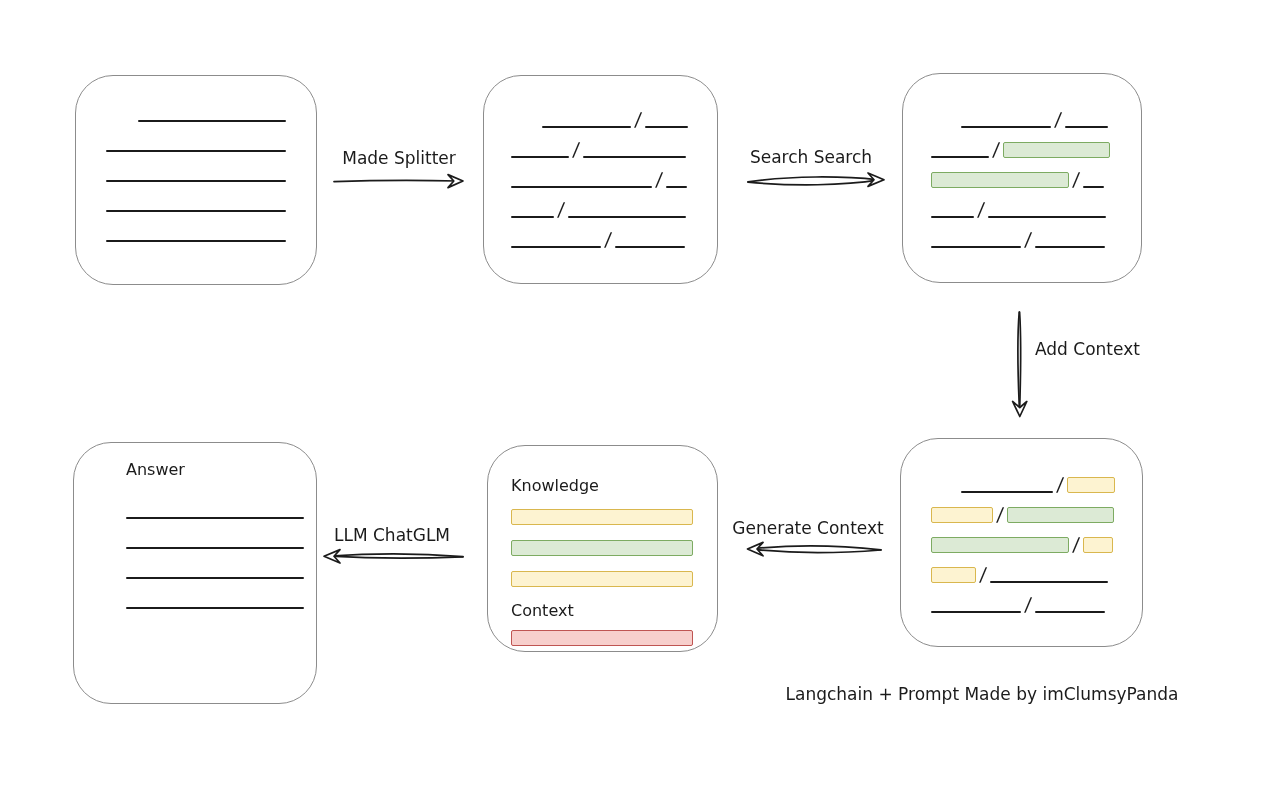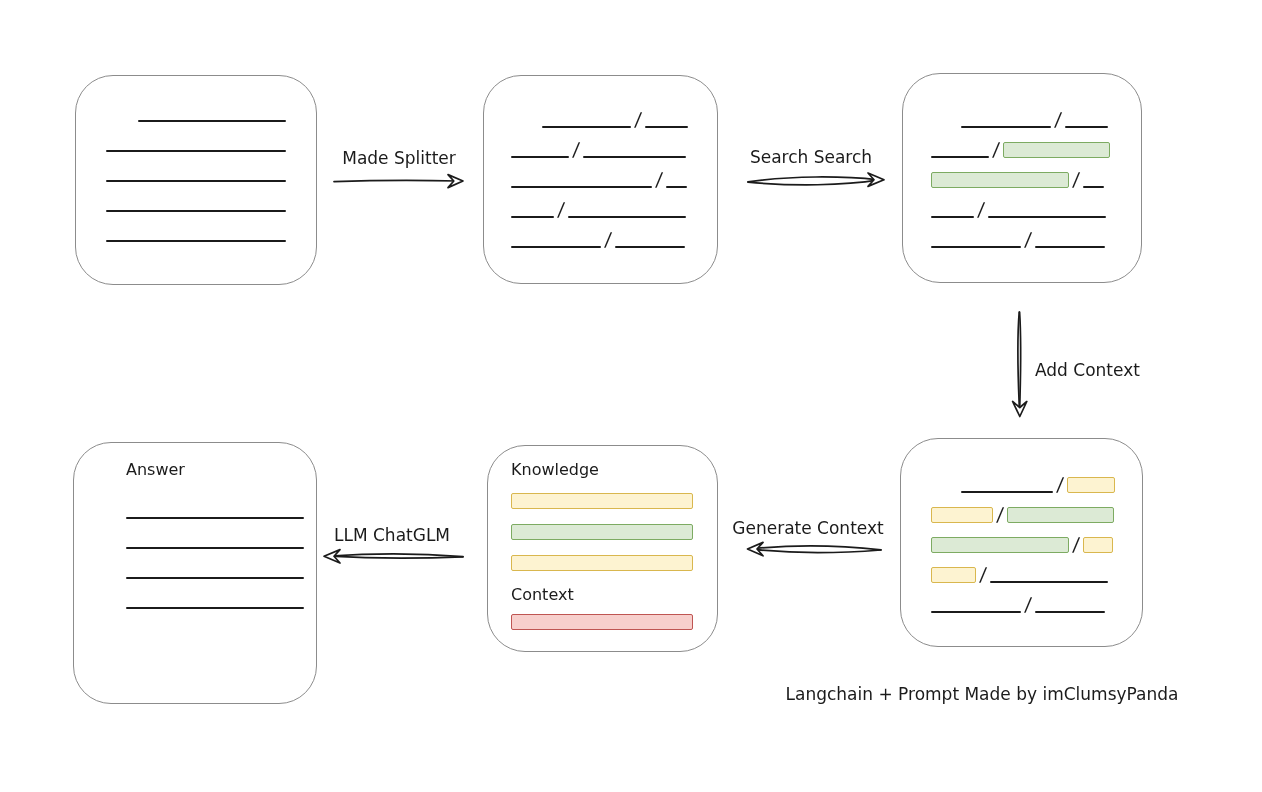--- a/index.html
+++ b/index.html
@@ -13,21 +13,21 @@
   
   .dbox{
     position:absolute;box-sizing:border-box;background:#ffffff;
     border:1.6px solid var(--box-border,#8c8c8c);
     border-radius:38px;
   }
   #box-document{left:75px;top:75px;width:242px;height:210px;padding:16px 0 0 30px;}
   #box-chunks{left:483px;top:75px;width:235px;height:209px;padding:22px 0 0 27px;}
   #box-matched{left:902px;top:73px;width:240px;height:210px;padding:24px 0 0 28px;}
   #box-context{left:900px;top:438px;width:243px;height:209px;padding:24px 0 0 30px;}
-  #box-prompt{left:487px;top:445px;width:231px;height:207px;padding:13px 0 0 23px;}
+  #box-prompt{left:487px;top:445px;width:231px;height:207px;padding:29px 0 0 23px;}
   #box-answer{left:73px;top:442px;width:244px;height:262px;padding:16px 0 0 52px;}
 
   
   .row{display:flex;align-items:flex-end;height:30px;}
   .tline{height:2px;background:var(--stroke,#1b1b1b);border-radius:1px;}
   .slash{
     font-size:19px;line-height:17px;margin:0 4px;
     transform:skewX(-6deg);font-weight:500;color:var(--stroke,#1b1b1b);
   }
   .gap{height:1px;}
@@ -47,21 +47,21 @@
   #answer-lines{margin-top:8px;}
   #answer-lines .tline{width:178px;}
 
   
   .arrow-label{
     position:absolute;font-size:17px;line-height:18px;white-space:nowrap;
     transform:translateX(-50%);
   }
   #label-text-splitter{left:399px;top:149px;}
   #label-vector-search{left:811px;top:148px;}
-  #label-add-context{left:1035px;top:361px;transform:none;}
+  #label-add-context{left:1035px;top:340px;transform:none;}
   #label-generate-prompt{left:808px;top:519px;}
   #label-llm-response{left:392px;top:526px;}
   #caption{left:982px;top:685px;font-size:17px;}
 
   
   #arrows{position:absolute;left:0;top:0;pointer-events:none;}
   #arrows path{stroke:var(--stroke,#1b1b1b);stroke-width:1.7;fill:none;stroke-linecap:round;}
   #arrows path.head{fill:#ffffff;stroke-linejoin:round;}
 </style>
 </head>

